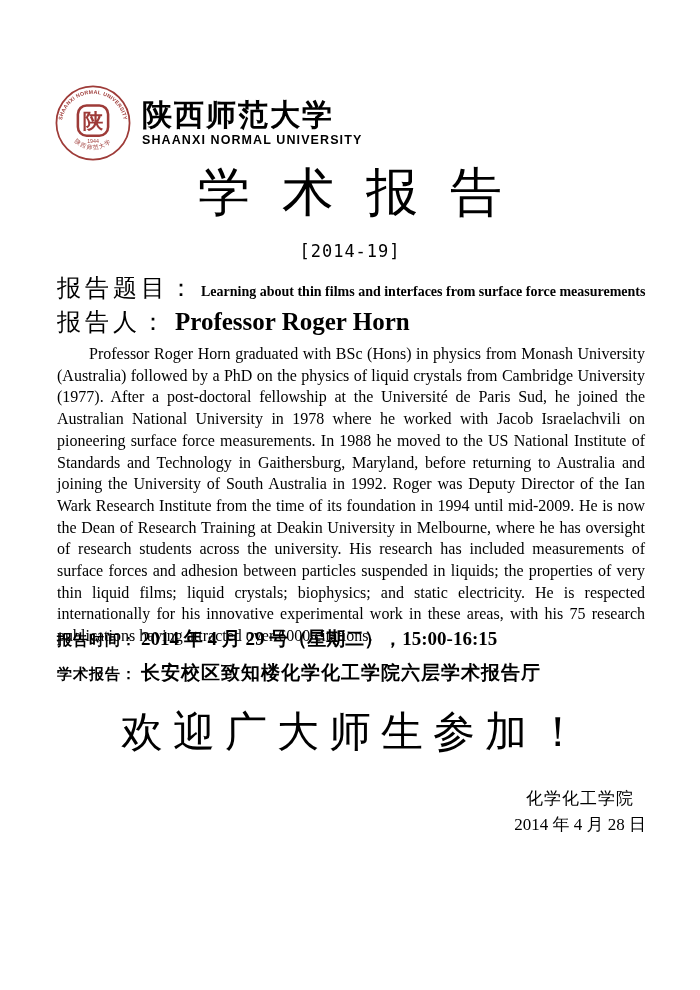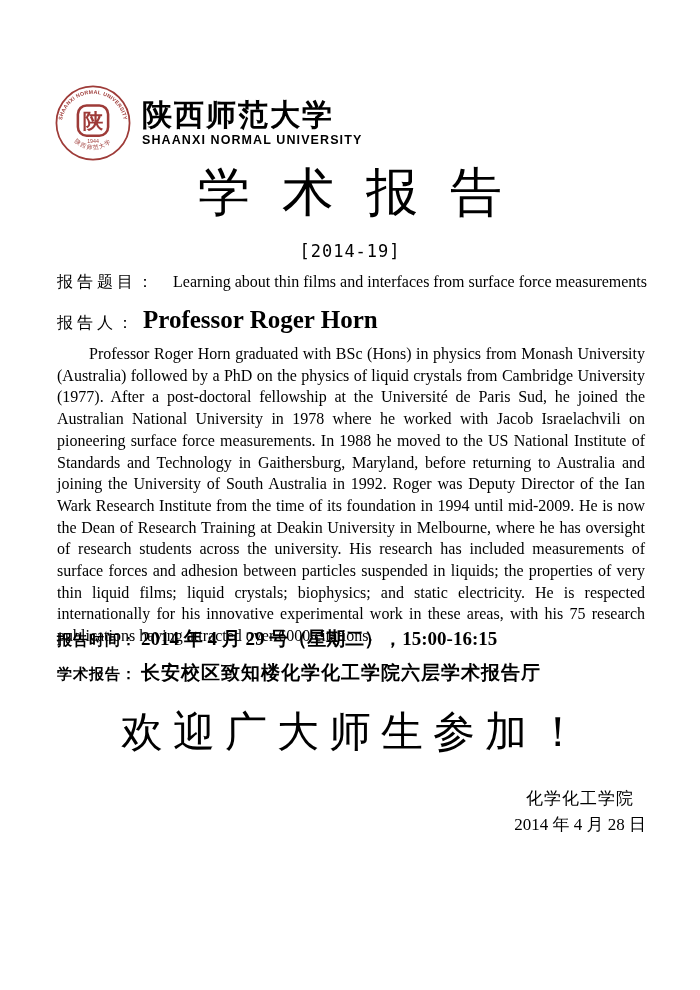--- a/index.html
+++ b/index.html
@@ -31,22 +31,22 @@
   }
   .issue-no {
     position:absolute; top:241px; left:0; width:100%; text-align:center;
     font-family:"DejaVu Sans Mono", monospace; font-size:17px; letter-spacing:1px;
   }
 
   
   .field { position:absolute; left:57px; white-space:nowrap; }
   .field-topic { top:272px; }
   .field-speaker { top:306px; }
-  .label-kai { font-size:16px; letter-spacing:4px; font-family:"Liberation Serif", serif; }
-  .topic-value { font-weight:normal; font-size:16px; margin-left:16px; font-family:"Liberation Serif", serif; }
+  .label-kai { font-size:24px; letter-spacing:4px; font-family:"Liberation Serif", serif; }
+  .topic-value { font-weight:bold; font-size:14px; margin-left:4px; font-family:"Liberation Serif", serif; }
   .speaker-value { font-weight:bold; font-size:25px; margin-left:6px; font-family:"Liberation Serif", serif; }
 
   
   .bio {
     position:absolute; left:57px; top:343px; width:588px;
     font-size:16px; line-height:21.7px; text-align:justify; text-indent:32px;
     font-family:"Liberation Serif", serif;
   }
 
   

